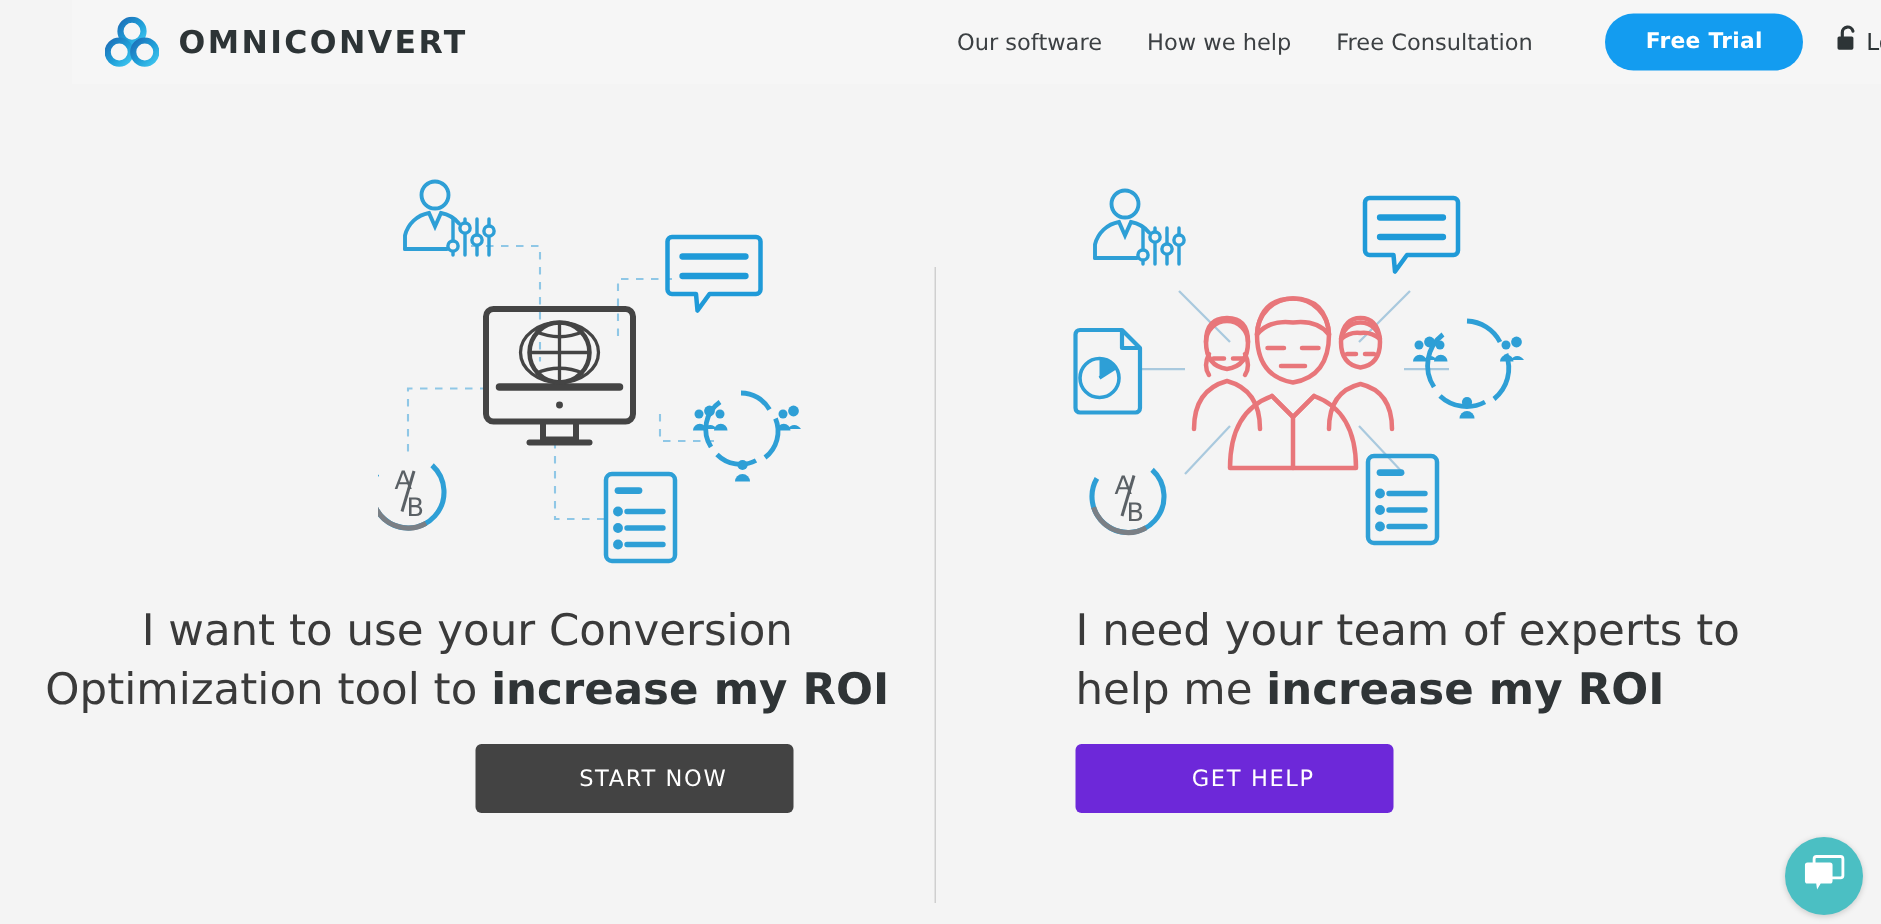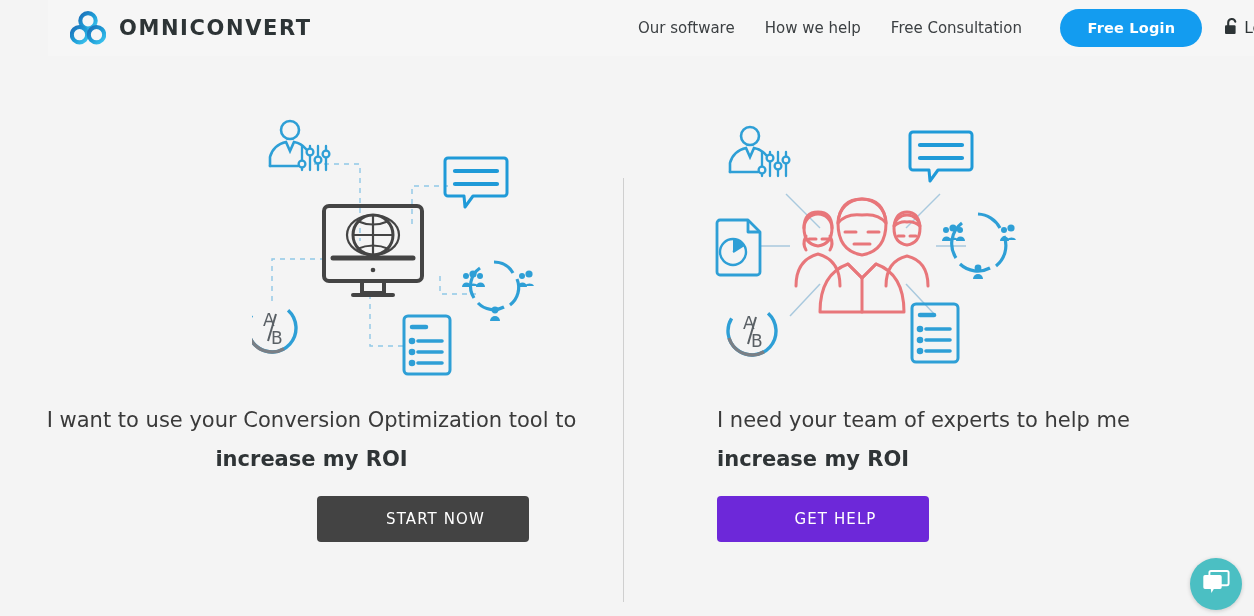--- a/index.html
+++ b/index.html
@@ -115,21 +115,21 @@
   .art {
     position: absolute;
     top: 60px;
     height: 265px;
   }
   .art-left  { left: 252px; width: 300px; }
   .art-right { left: 84px;  width: 310px; }
 
   .headline {
     position: absolute;
-    font-size: 21px;
+    font-size: 29px;
     line-height: 39px;
     color: #3a3a3a;
     font-weight: 400;
     font-family: "DejaVu Sans", sans-serif;
   }
   .headline b { font-weight: 700; color: #2f3436; }
   .headline-left {
     top: 345px;
     left: 20px;
     width: 583px;
@@ -198,21 +198,21 @@
     <span class="brand-name">OMNICONVERT</span>
   </div>
 
   <nav class="nav">
     <a class="nav-link">Our software</a>
     <a class="nav-link">How we help</a>
     <a class="nav-link">Free Consultation</a>
   </nav>
 
   <div class="header-right">
-    <button class="free-trial-btn">Free Login</button>
+    <button class="free-trial-btn">Free Trial</button>
     <div class="login-wrap">
       <span>
         <svg width="17" height="19" viewBox="0 0 17 19">
           <path d="M4.2 8.4V5.6a3.6 3.6 0 0 1 7.1-.8" fill="none" stroke="#2d3436" stroke-width="2.1" stroke-linecap="round"></path>
           <rect x="1" y="8.3" width="10.6" height="8.8" rx="1.1" fill="#2d3436"></rect>
         </svg>
       </span>
       <span class="login-label">Login</span>
     </div>
   </div>

